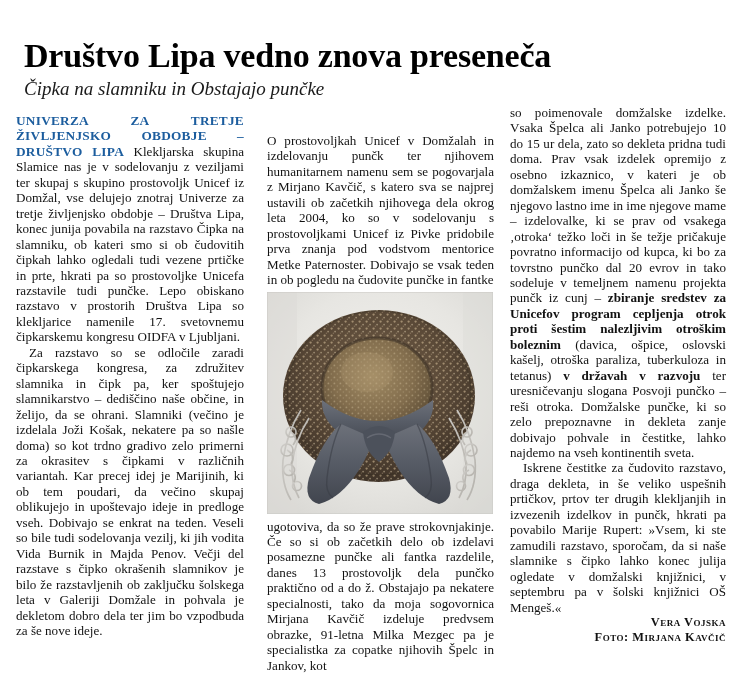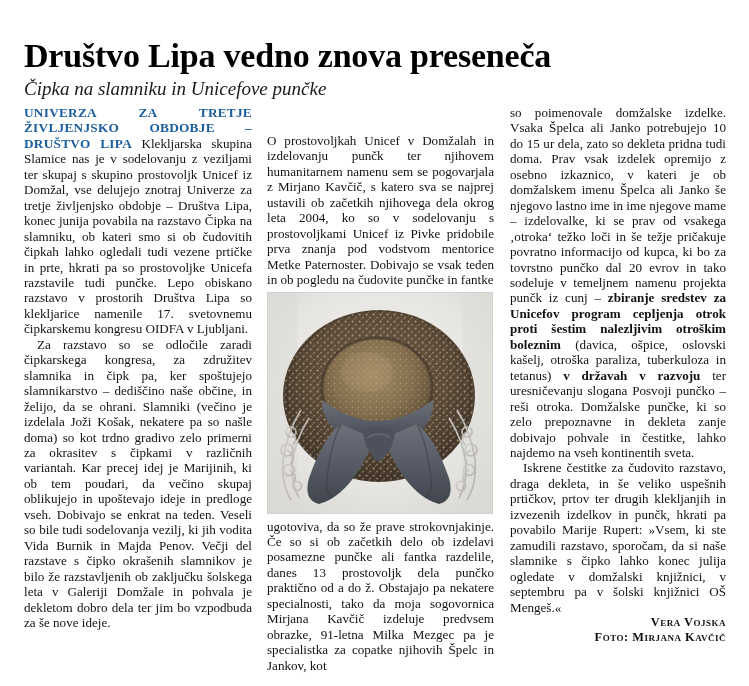--- a/index.html
+++ b/index.html
@@ -62,21 +62,21 @@
     color: #121212;
     hyphens: manual;
   }
   .col p {
     margin: 0;
     text-indent: 13px;
   }
   .col p.noindent {
     text-indent: 0;
   }
-  #col1 { left: 24px;  width: 228px; }
+  #col1 { left: 16px;  width: 228px; margin-top: 8px; }
   #col2 { left: 267px; width: 227px; margin-top: 28px; }
   #col3 { left: 510px; width: 216px; }
 
   .lead-in {
     color: #1c5d9e;
     font-weight: 700;
     font-variant: small-caps;
     letter-spacing: 0.25px;
     font-size: 13.3px;
   }
@@ -106,21 +106,21 @@
     color: #111111;
     text-indent: 0;
   }
 </style>
 </head>
 <body>
 
 <div class="page">
 
   <h1 class="headline">Društvo Lipa vedno znova preseneča</h1>
-  <h2 class="subhead">Čipka na slamniku in Unicefove punčke</h2>
+  <h2 class="subhead">Čipka na slamniku in Obstajajo punčke</h2>
 
   <div class="col" id="col1">
     <p class="noindent"><span class="lead-in">UNIVERZA ZA TRETJE ŽIVLJENJSKO OBDOBJE – DRUŠTVO LIPA</span><span> Klekljarska skupina Slamice nas je v sodelovanju z veziljami ter skupaj s skupino prostovoljk Unicef iz Domžal, vse delujejo znotraj Univerze za tretje življenjsko obdobje – Društva Lipa, konec junija povabila na razstavo Čipka na slamniku, ob kateri smo si ob čudovitih čipkah lahko ogledali tudi vezene prtičke in prte, hkrati pa so prostovoljke Unicefa razstavile tudi punčke. Lepo obiskano razstavo v prostorih Društva Lipa so klekljarice namenile 17. svetovnemu čipkarskemu kongresu OIDFA v Ljubljani.</span></p>
     <p>Za razstavo so se odločile zaradi čipkarskega kongresa, za združitev slamnika in čipk pa, ker spoštujejo slamnikarstvo – dediščino naše občine, in želijo, da se ohrani. Slamniki (večino je izdelala Joži Košak, nekatere pa so našle doma) so kot trdno gradivo zelo primerni za okrasitev s čipkami v različnih variantah. Kar precej idej je Marijinih, ki ob tem poudari, da večino skupaj oblikujejo in upoštevajo ideje in predloge vseh. Dobivajo se enkrat na teden. Veseli so bile tudi sodelovanja vezilj, ki jih vodita Vida Burnik in Majda Penov. Večji del razstave s čipko okrašenih slamnikov je bilo že razstavljenih ob zaključku šolskega leta v Galeriji Domžale in pohvala je dekletom dobro dela ter jim bo vzpodbuda za še nove ideje.</p>
   </div>
 
   <div class="col" id="col2">
     <p class="noindent">O prostovoljkah Unicef v Domžalah in izdelovanju punčk ter njihovem humanitarnem namenu sem se pogovarjala z Mirjano Kavčič, s katero sva se najprej ustavili ob začetkih njihovega dela okrog leta 2004, ko so v sodelovanju s prostovoljkami Unicef iz Pivke pridobile prva znanja pod vodstvom mentorice Metke Paternoster. Dobivajo se vsak teden in ob pogledu na čudovite punčke in fantke</p>
 
     <div class="photo-wrap">

